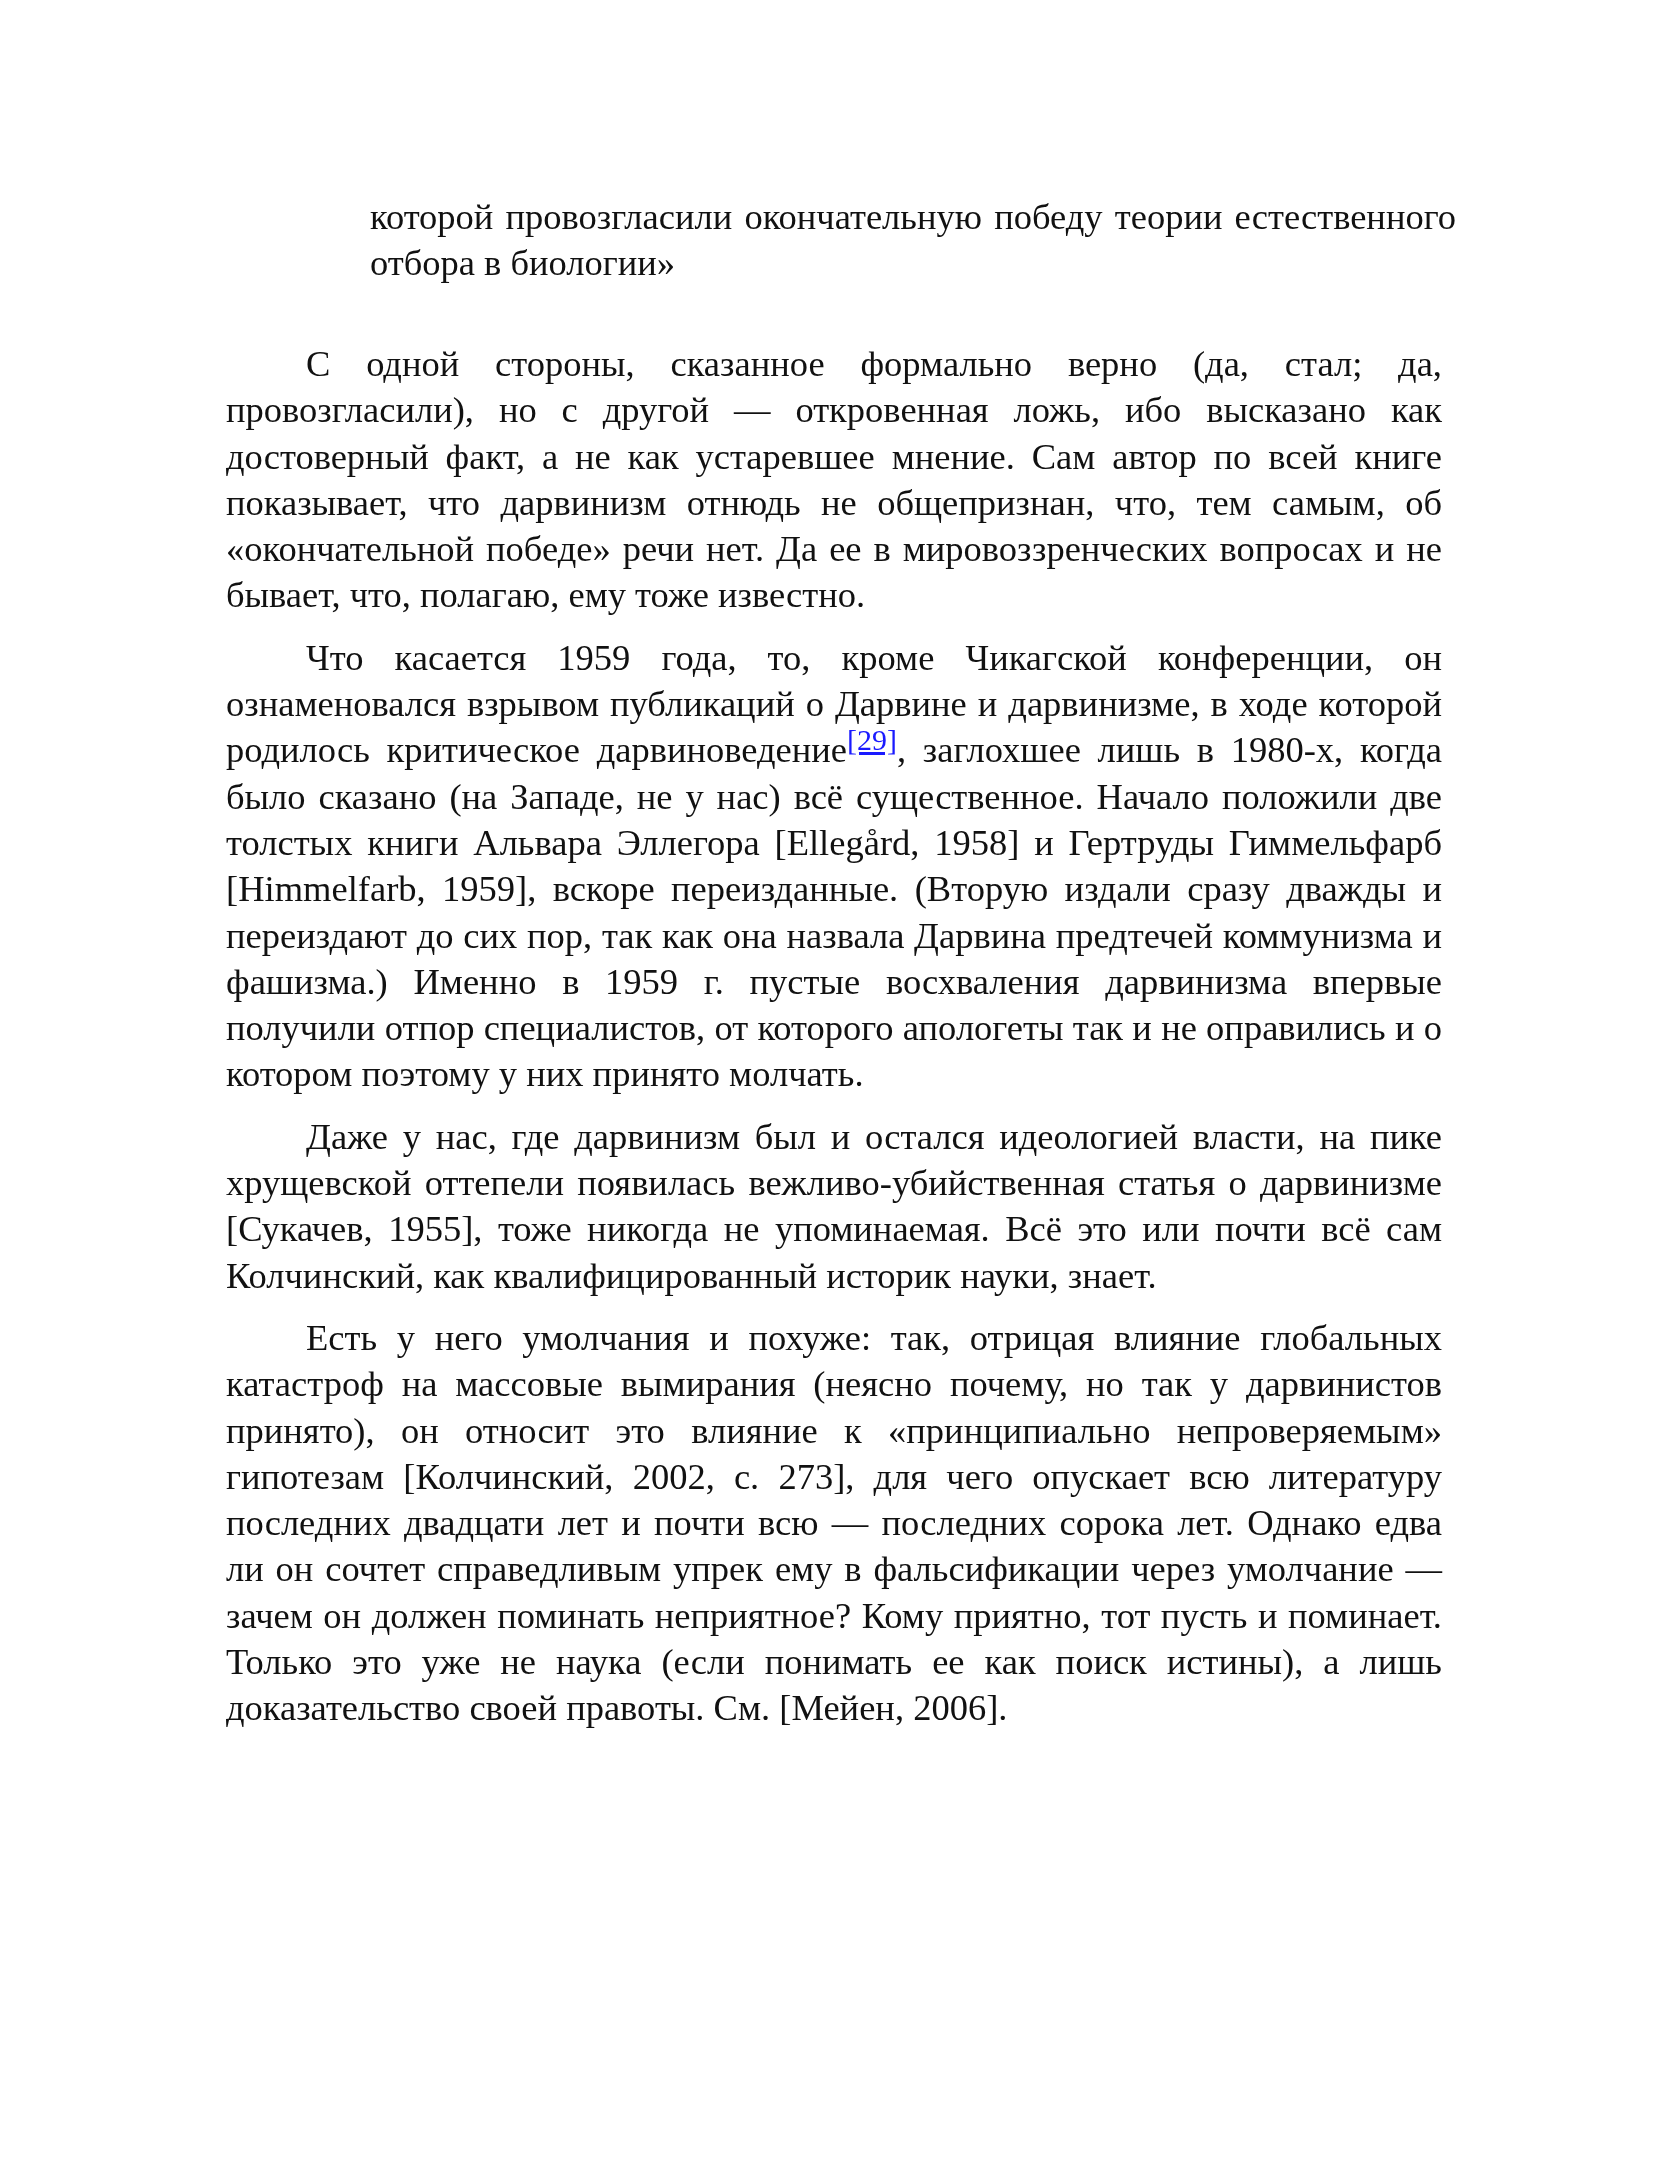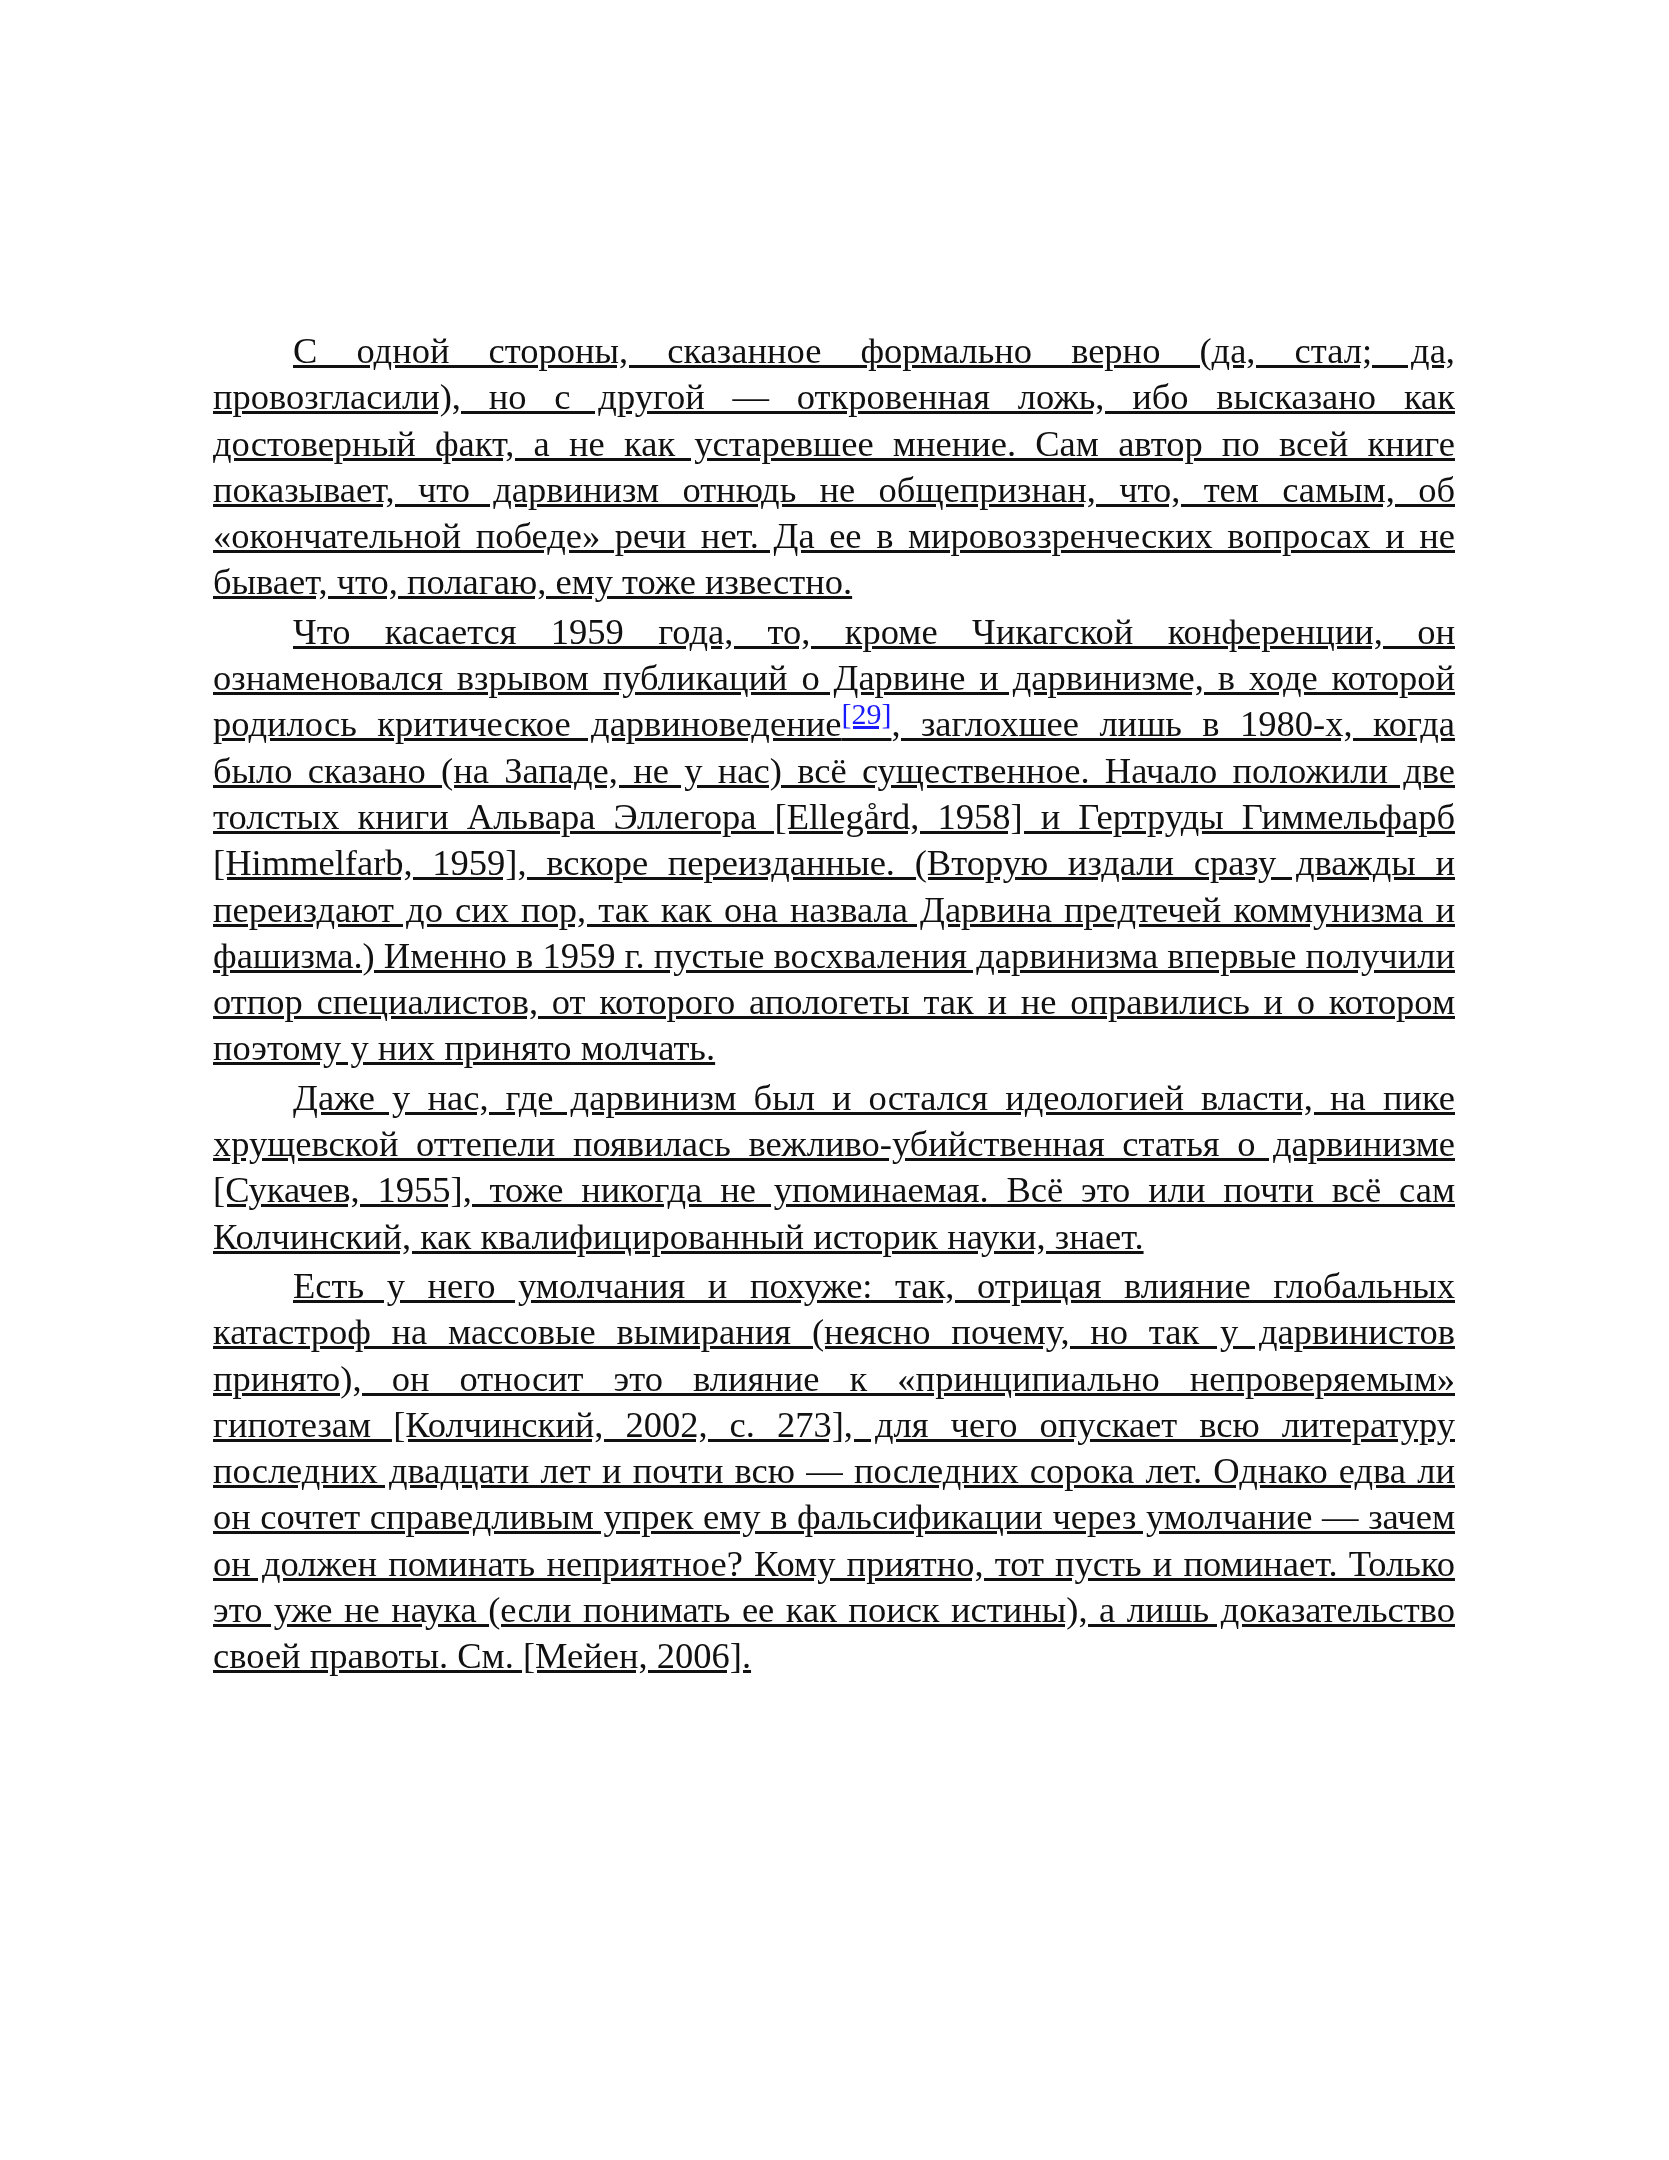--- a/index.html
+++ b/index.html
@@ -16,30 +16,31 @@
     text-align-last: left;
   }
   .quote {
     position: absolute;
     left: 370px; top: 194px; width: 1086px;
   }
   .body {
     position: absolute;
     left: 210px; top: 325px; width: 1248px;
   }
-  .body p { margin: 3px; text-indent: 80px; text-decoration: underline; }
+  .body p { margin: 16px; text-indent: 80px; }
   .fn {
     color: #1a1aff; text-decoration: underline; font-size: 30px;
     vertical-align: 12px; line-height: 0; cursor: pointer;
   }
 </style>
 </head>
 <body>
 
 <div class="page">
+  <div class="text quote">которой провозгласили окончательную победу теории естественного отбора в биологии»</div>
 
   <div class="text body">
     <p>С одной стороны, сказанное формально верно (да, стал; да, провозгласили), но с другой — откровенная ложь, ибо высказано как достоверный факт, а не как устаревшее мнение. Сам автор по всей книге показывает, что дарвинизм отнюдь не общепризнан, что, тем самым, об «окончательной победе» речи нет. Да ее в мировоззренческих вопросах и не бывает, что, полагаю, ему тоже известно.</p>
     <p><span>Что касается 1959 года, то, кроме Чикагской конференции, он ознаменовался взрывом публикаций о Дарвине и дарвинизме, в ходе которой родилось критическое дарвиноведение</span><a class="fn">[29]</a><span>, заглохшее лишь в 1980-х, когда было сказано (на Западе, не у нас) всё существенное. Начало положили две толстых книги Альвара Эллегора [Ellegård, 1958] и Гертруды Гиммельфарб [Himmelfarb, 1959], вскоре переизданные. (Вторую издали сразу дважды и переиздают до сих пор, так как она назвала Дарвина предтечей коммунизма и фашизма.) Именно в 1959 г. пустые восхваления дарвинизма впервые получили отпор специалистов, от которого апологеты так и не оправились и о котором поэтому у них принято молчать.</span></p>
     <p>Даже у нас, где дарвинизм был и остался идеологией власти, на пике хрущевской оттепели появилась вежливо-убийственная статья о дарвинизме [Сукачев, 1955], тоже никогда не упоминаемая. Всё это или почти всё сам Колчинский, как квалифицированный историк науки, знает.</p>
     <p>Есть у него умолчания и похуже: так, отрицая влияние глобальных катастроф на массовые вымирания (неясно почему, но так у дарвинистов принято), он относит это влияние к «принципиально непроверяемым» гипотезам [Колчинский, 2002, с. 273], для чего опускает всю литературу последних двадцати лет и почти всю — последних сорока лет. Однако едва ли он сочтет справедливым упрек ему в фальсификации через умолчание — зачем он должен поминать неприятное? Кому приятно, тот пусть и поминает. Только это уже не наука (если понимать ее как поиск истины), а лишь доказательство своей правоты. См. [Мейен, 2006].</p>
   </div>
 </div>
 
 </body></html>

